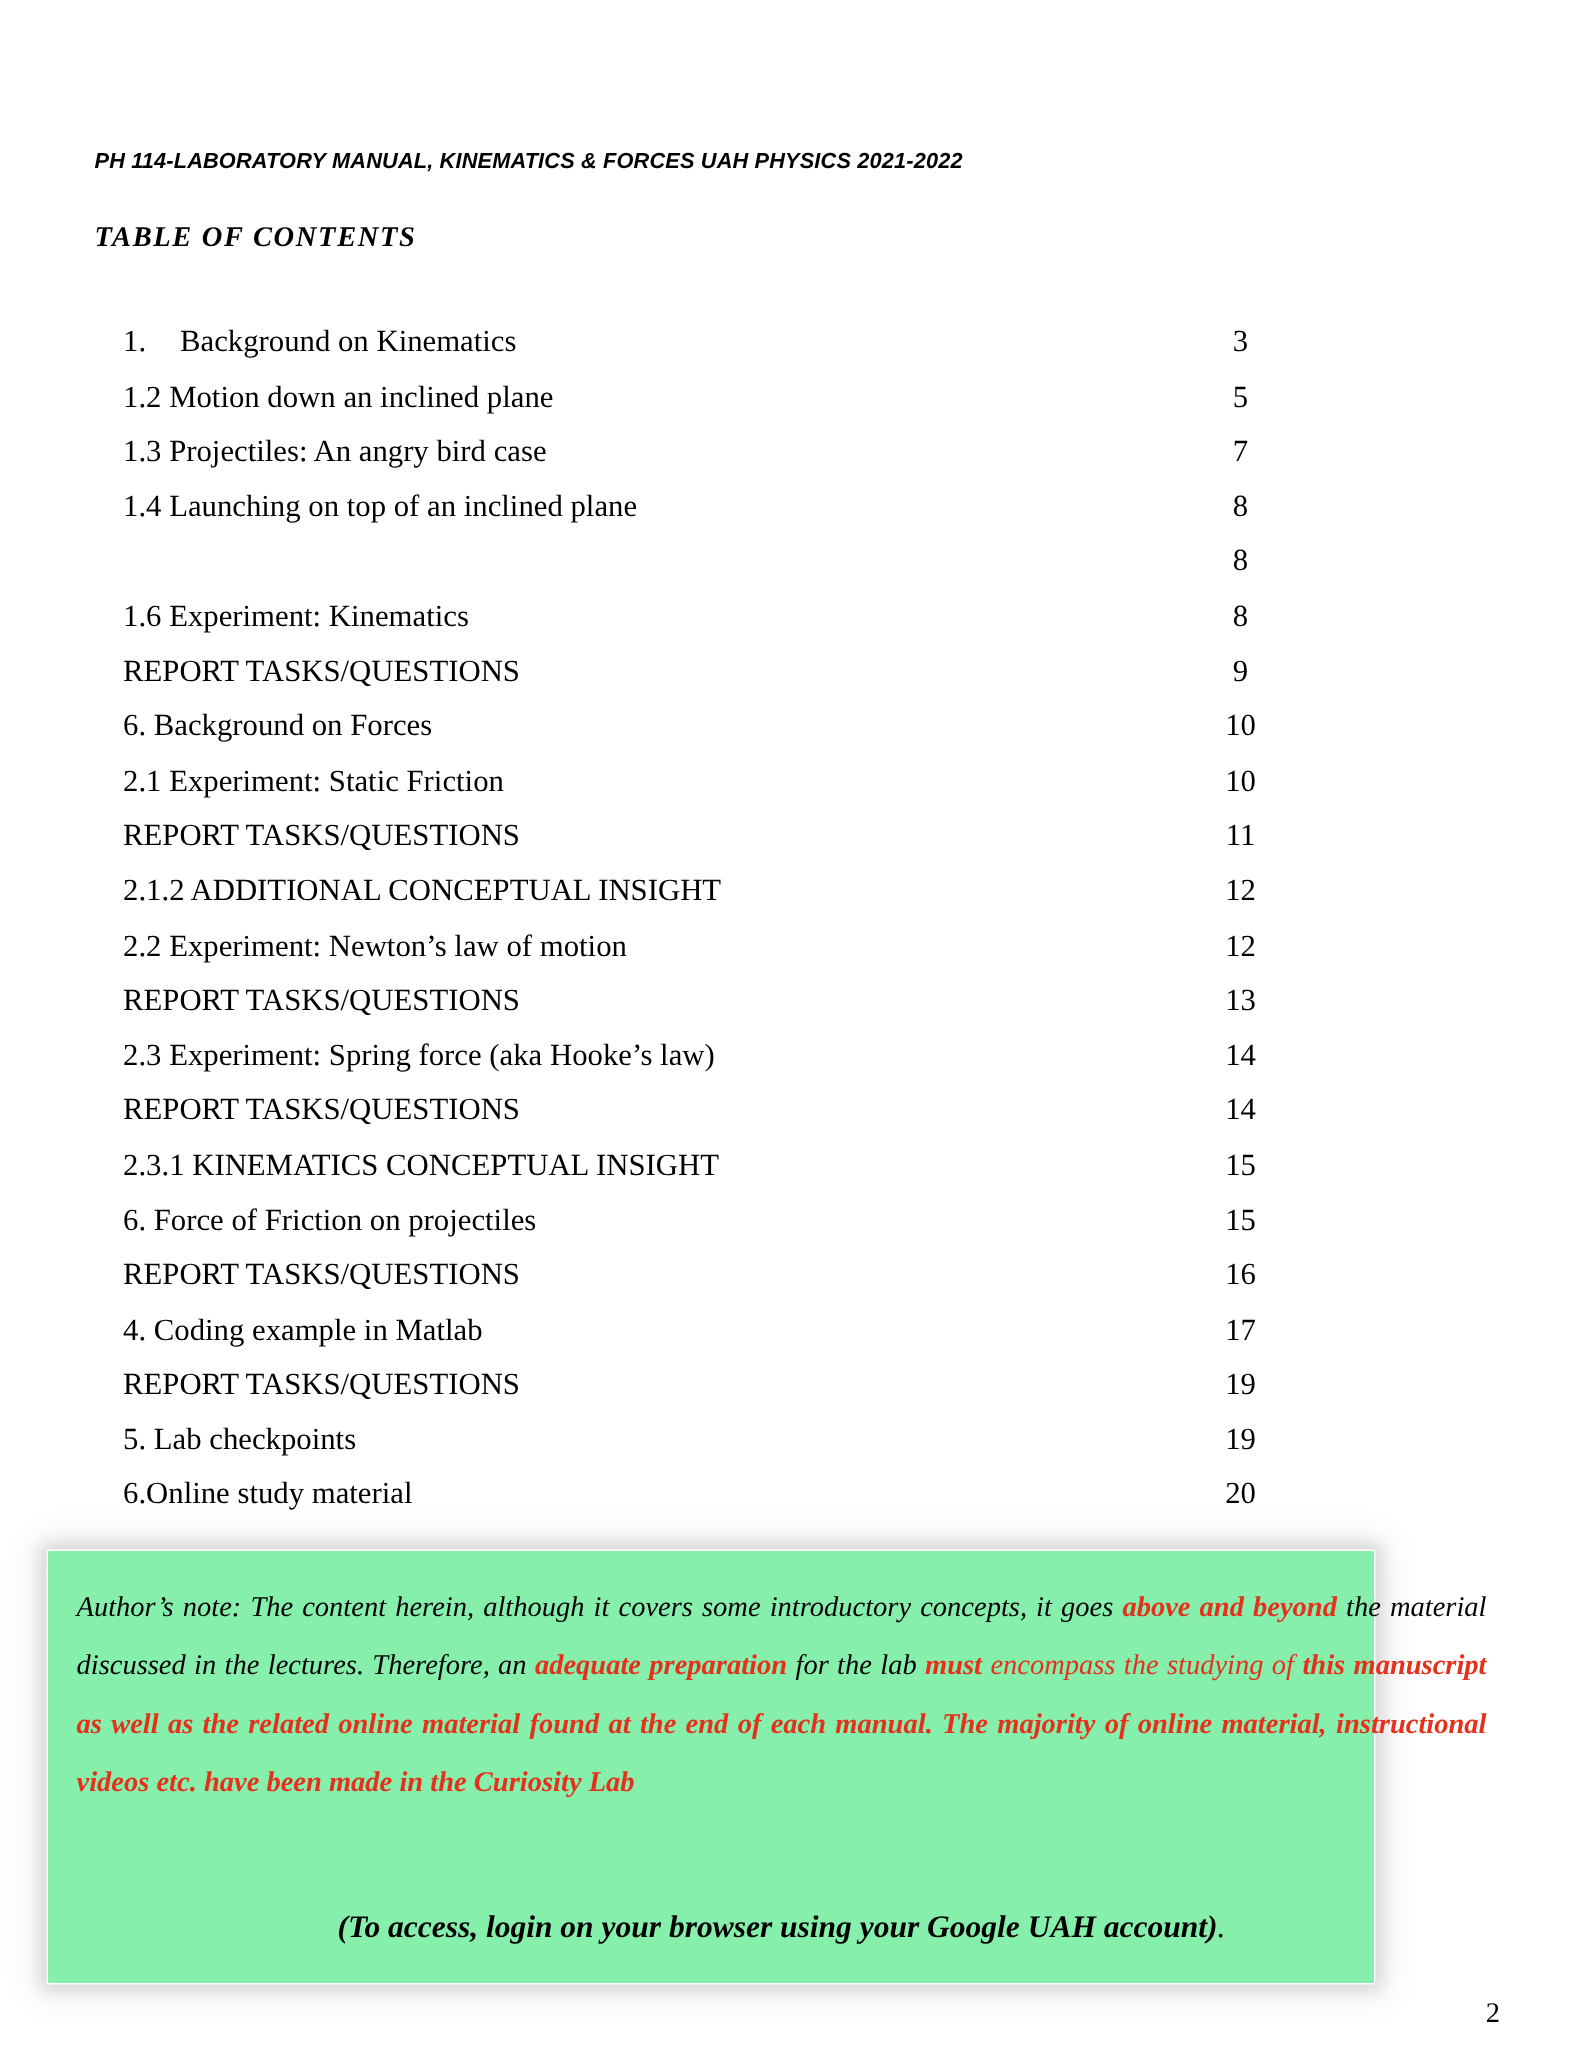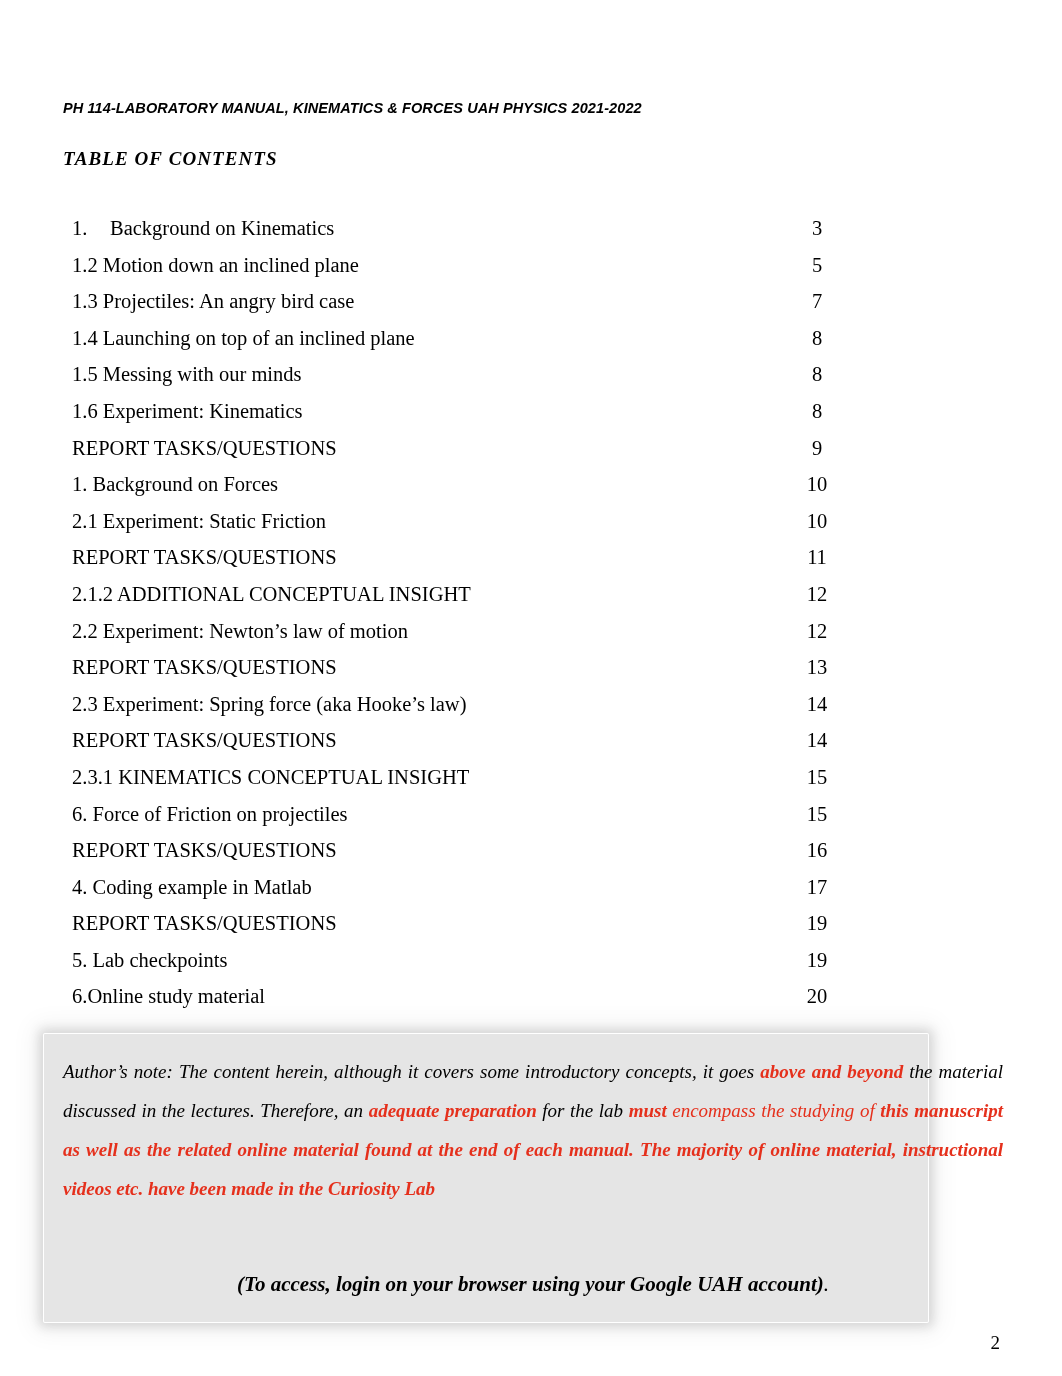--- a/index.html
+++ b/index.html
@@ -50,21 +50,21 @@
     font-weight: bold;
     font-style: italic;
     font-size: 19px;
     letter-spacing: 1.1px;
     color: #000;
   }
 
   
   .toc {
     position: absolute;
-    left: 72px;
+    left: 82px;
     top: 168px;
     width: 790px;
   }
 
   .toc-row {
     position: relative;
     height: 36.6px;
     line-height: 36.6px;
     font-size: 20.5px;
     white-space: nowrap;
@@ -83,25 +83,25 @@
     position: absolute;
     left: 700px;
     width: 90px;
     text-align: center;
     font-size: 20.5px;
   }
 
   
   .note-box {
     position: absolute;
-    left: 44px;
+    left: 32px;
     top: 992px;
     width: 884px;
     height: 288px;
-    background: #e5e5e5;
+    background: #86efac;
     box-shadow:
       0 0 0 1px rgba(255,255,255,1),
       0 0 11px 5px rgba(0,0,0,0.13),
       0 0 26px 10px rgba(0,0,0,0.055);
     border-radius: 1px;
   }
 
   .note-body {
     position: absolute;
     left: 19px;
@@ -159,24 +159,24 @@
 
   <div class="doc-header">PH 114-LABORATORY MANUAL, KINEMATICS &amp; FORCES UAH PHYSICS 2021-2022</div>
 
   <div class="toc-heading">TABLE OF CONTENTS</div>
 
   <div class="toc" id="toc-list">
       <div class="toc-row"><span class="toc-label"><span class="num-tab">1.</span><span>Background on Kinematics</span></span><span class="toc-page">3</span></div>
       <div class="toc-row"><span class="toc-label">1.2 Motion down an inclined plane</span><span class="toc-page">5</span></div>
       <div class="toc-row"><span class="toc-label">1.3 Projectiles: An angry bird case</span><span class="toc-page">7</span></div>
       <div class="toc-row"><span class="toc-label">1.4 Launching on top of an inclined plane</span><span class="toc-page">8</span></div>
-      <div class="toc-row"><span class="toc-label">1.5 Messing with our minds</span><span class="toc-page">8</span></div>
+      <div class="toc-row"><span class="toc-page">8</span></div>
       <div class="toc-row"><span class="toc-label">1.6 Experiment: Kinematics</span><span class="toc-page">8</span></div>
       <div class="toc-row"><span class="toc-label">REPORT TASKS/QUESTIONS</span><span class="toc-page">9</span></div>
-      <div class="toc-row"><span class="toc-label">1. Background on Forces</span><span class="toc-page">10</span></div>
+      <div class="toc-row"><span class="toc-label">6. Background on Forces</span><span class="toc-page">10</span></div>
       <div class="toc-row"><span class="toc-label">2.1 Experiment: Static Friction</span><span class="toc-page">10</span></div>
       <div class="toc-row"><span class="toc-label">REPORT TASKS/QUESTIONS</span><span class="toc-page">11</span></div>
       <div class="toc-row"><span class="toc-label">2.1.2 ADDITIONAL CONCEPTUAL INSIGHT</span><span class="toc-page">12</span></div>
       <div class="toc-row"><span class="toc-label">2.2 Experiment: Newton’s law of motion</span><span class="toc-page">12</span></div>
       <div class="toc-row"><span class="toc-label">REPORT TASKS/QUESTIONS</span><span class="toc-page">13</span></div>
       <div class="toc-row"><span class="toc-label">2.3 Experiment: Spring force (aka Hooke’s law)</span><span class="toc-page">14</span></div>
       <div class="toc-row"><span class="toc-label">REPORT TASKS/QUESTIONS</span><span class="toc-page">14</span></div>
       <div class="toc-row"><span class="toc-label">2.3.1 KINEMATICS CONCEPTUAL INSIGHT</span><span class="toc-page">15</span></div>
       <div class="toc-row"><span class="toc-label">6. Force of Friction on projectiles</span><span class="toc-page">15</span></div>
       <div class="toc-row"><span class="toc-label">REPORT TASKS/QUESTIONS</span><span class="toc-page">16</span></div>

